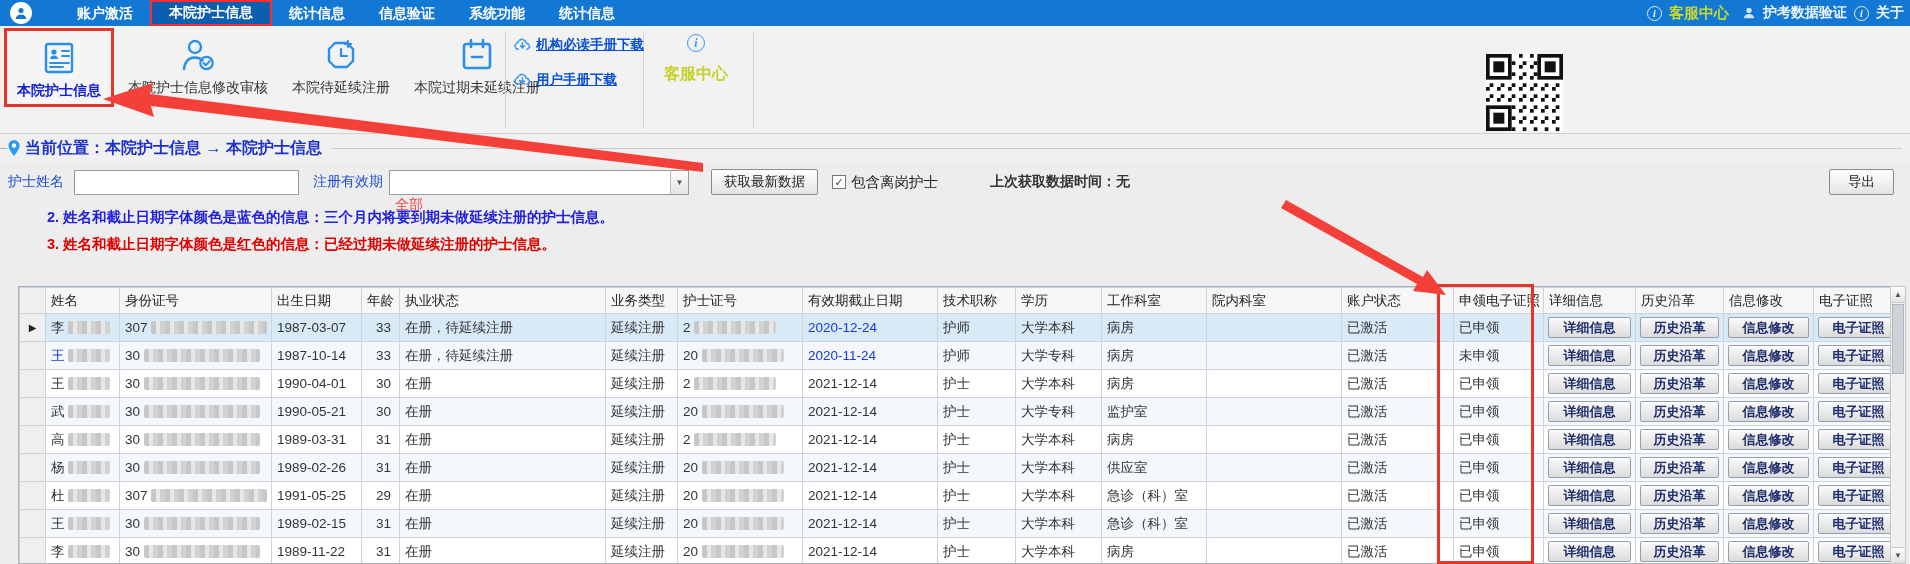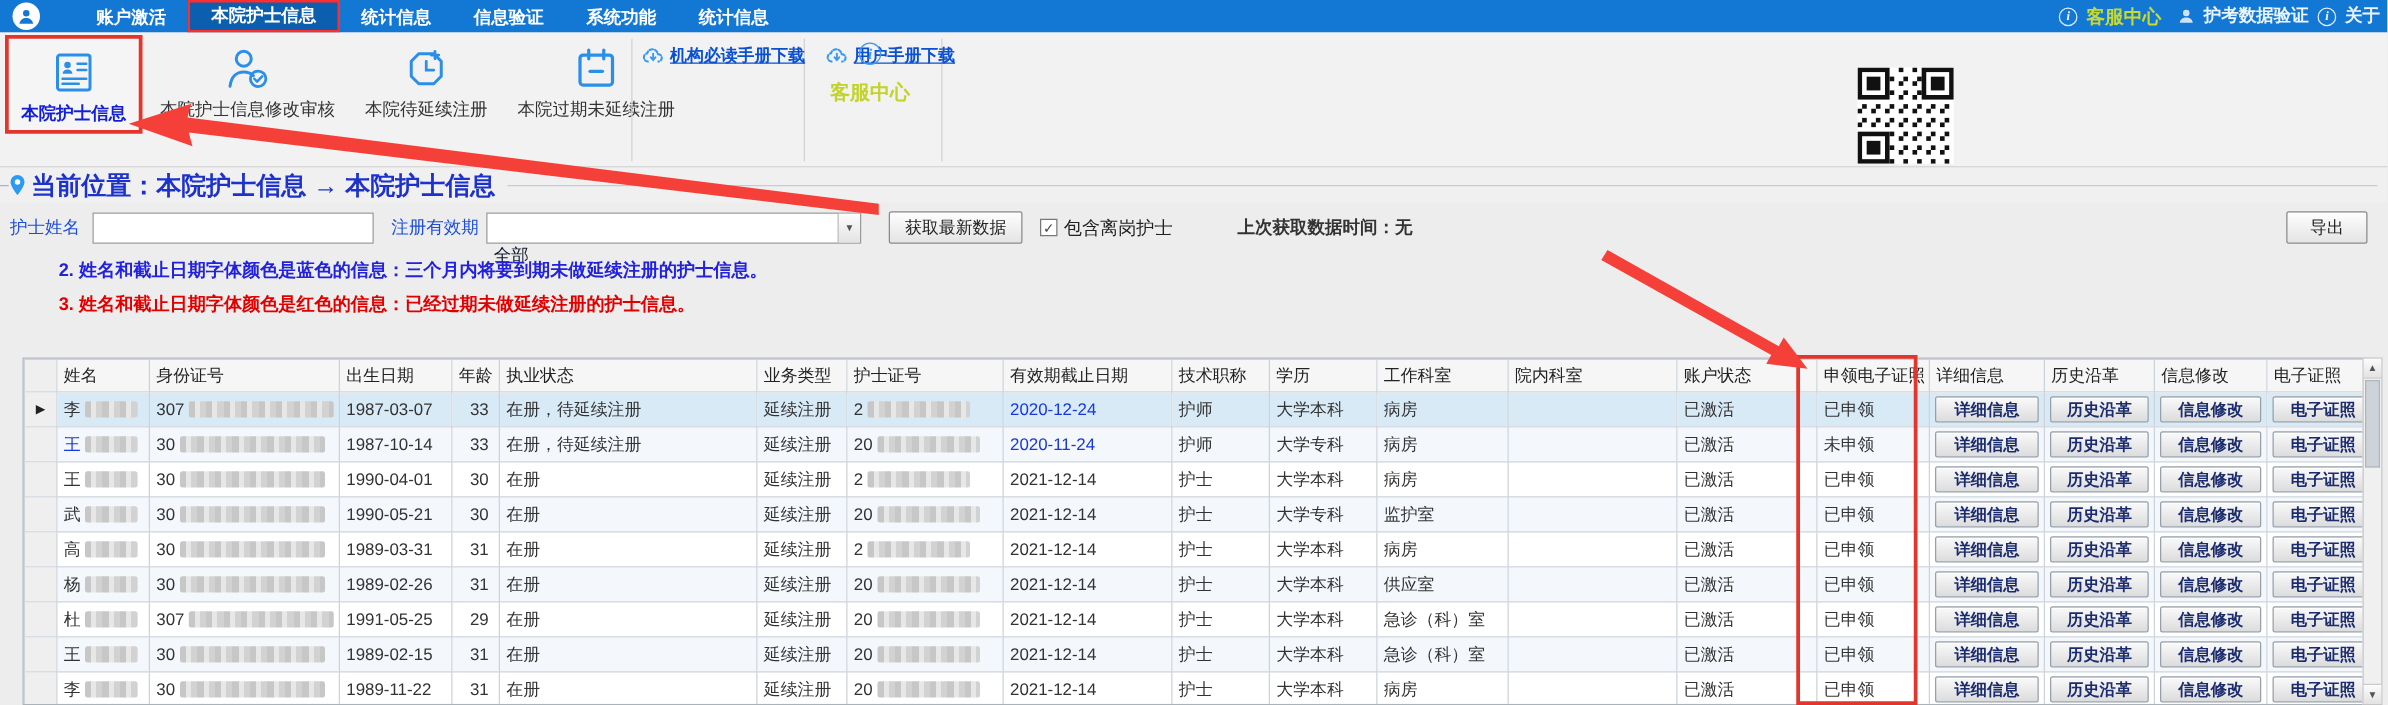--- a/index.html
+++ b/index.html
@@ -20,40 +20,40 @@
   
   .ribbon { position:absolute; left:0; top:26px; width:1910px; height:108px; background:#f2f2f2; border-bottom:1px solid #cfcfcf; }
   .rb-buttons { position:absolute; left:4px; top:2px; display:flex; align-items:flex-start; }
   .rbtn { display:flex; flex-direction:column; align-items:center; padding:7px 10px 4px 10px; margin-right:4px; }
   .rbtn .ricon { height:40px; display:flex; align-items:center; justify-content:center; }
   .rbtn .rlabel { margin-top:4px; font-size:14px; color:#333; white-space:nowrap; }
   .rbtn.boxed { border:3px solid #e3352b; background:#f5f5f5; }
   .rbtn.boxed .rlabel { color:#131fd4; font-weight:bold; }
   .rb-sep { position:absolute; top:5px; height:98px; width:1px; background:#d2d2d2; }
   .rb-caption { position:absolute; top:114px; font-size:12.5px; color:#555; text-align:center; }
-  .rb-links { position:absolute; left:514px; top:10px; display:flex; flex-direction:row; gap:17px; }
+  .rb-links { position:absolute; left:514px; top:10px; display:flex; flex-direction:column; gap:17px; }
   .rb-link { display:flex; align-items:center; gap:5px; color:#0a50d0; font-size:13.5px; font-weight:600; }
   .rb-link u { text-decoration:underline; }
   .rb-support { position:absolute; left:646px; top:8px; width:100px; text-align:center; }
   .rb-support .sup-ico { width:18px; height:18px; border:1.5px solid #3a9af0; border-radius:50%; display:inline-flex; align-items:center; justify-content:center; font:italic bold 12px "Liberation Serif",serif; color:#3a9af0; }
   .rb-support .sup-label { margin-top:12px; font-size:16px; font-weight:bold; color:#c3d32a; }
   .qr { position:absolute; left:1486px; top:28px; width:77px; height:77px; background:#fff; }
 
   
   .breadcrumb { position:absolute; left:0; top:134px; width:1910px; height:28px; background:#f0f0f0; display:flex; align-items:center; }
   .bc-line-l { width:7px; height:1px; background:#9fb6c8; }
-  .bc-text { color:#1d32cc; font-weight:bold; font-size:20px; margin:0 10px 0 4px; white-space:nowrap; }
+  .bc-text { color:#1d32cc; font-weight:bold; font-size:16px; margin:0 10px 0 4px; white-space:nowrap; }
   .bc-line-r { flex:1; height:1px; background:#c3cdd6; margin-right:8px; }
 
   
   .filterbar { position:absolute; left:0; top:162px; width:1910px; height:40px; display:flex; align-items:center; padding:0 8px; }
   .flabel { font-size:14px; color:#1d4ed8; white-space:nowrap; }
   .finput { width:225px; height:25px; border:1px solid #9a9a9a; background:#fff; margin:0 14px 0 10px; }
   .fselect { width:300px; height:25px; border:1px solid #9a9a9a; background:#fff; margin-left:6px; display:flex; align-items:center; }
-  .fselect .sel-val { flex:1; padding-left:5px; font-size:14px; color:#0f172a;margin-top:46px; }
+  .fselect .sel-val { flex:1; padding-left:5px; font-size:14px; color:#ef4444;margin-top:46px; }
   .fselect .sel-btn { width:18px; height:100%; border-left:1px solid #bbb; background:linear-gradient(#fdfdfd,#e3e3e3); display:flex; align-items:center; justify-content:center; font-size:8px; color:#555; }
   .gbtn3d { height:26px; padding:0 12px; border:1px solid #8a8a8a; border-radius:2px; background:linear-gradient(#fefefe,#e4e4e4); font-size:13.5px; color:#222; display:inline-flex; align-items:center; font-family:inherit; }
   .btn-refresh { margin-left:22px; }
   .fcheck { display:flex; align-items:center; margin-left:14px; }
   .checkbox { width:14px; height:14px; border:1px solid #777; background:#fff; display:inline-flex; align-items:center; justify-content:center; font-size:11px; color:#444; font-weight:bold; }
   .fcheck .clabel { margin-left:5px; font-size:14.5px; font-weight:normal; color:#222; }
   .flast { margin-left:52px; font-size:14px; color:#333; font-weight:600; }
   .btn-export { margin-left:auto; margin-right:8px; padding:0 18px; }
 
   

